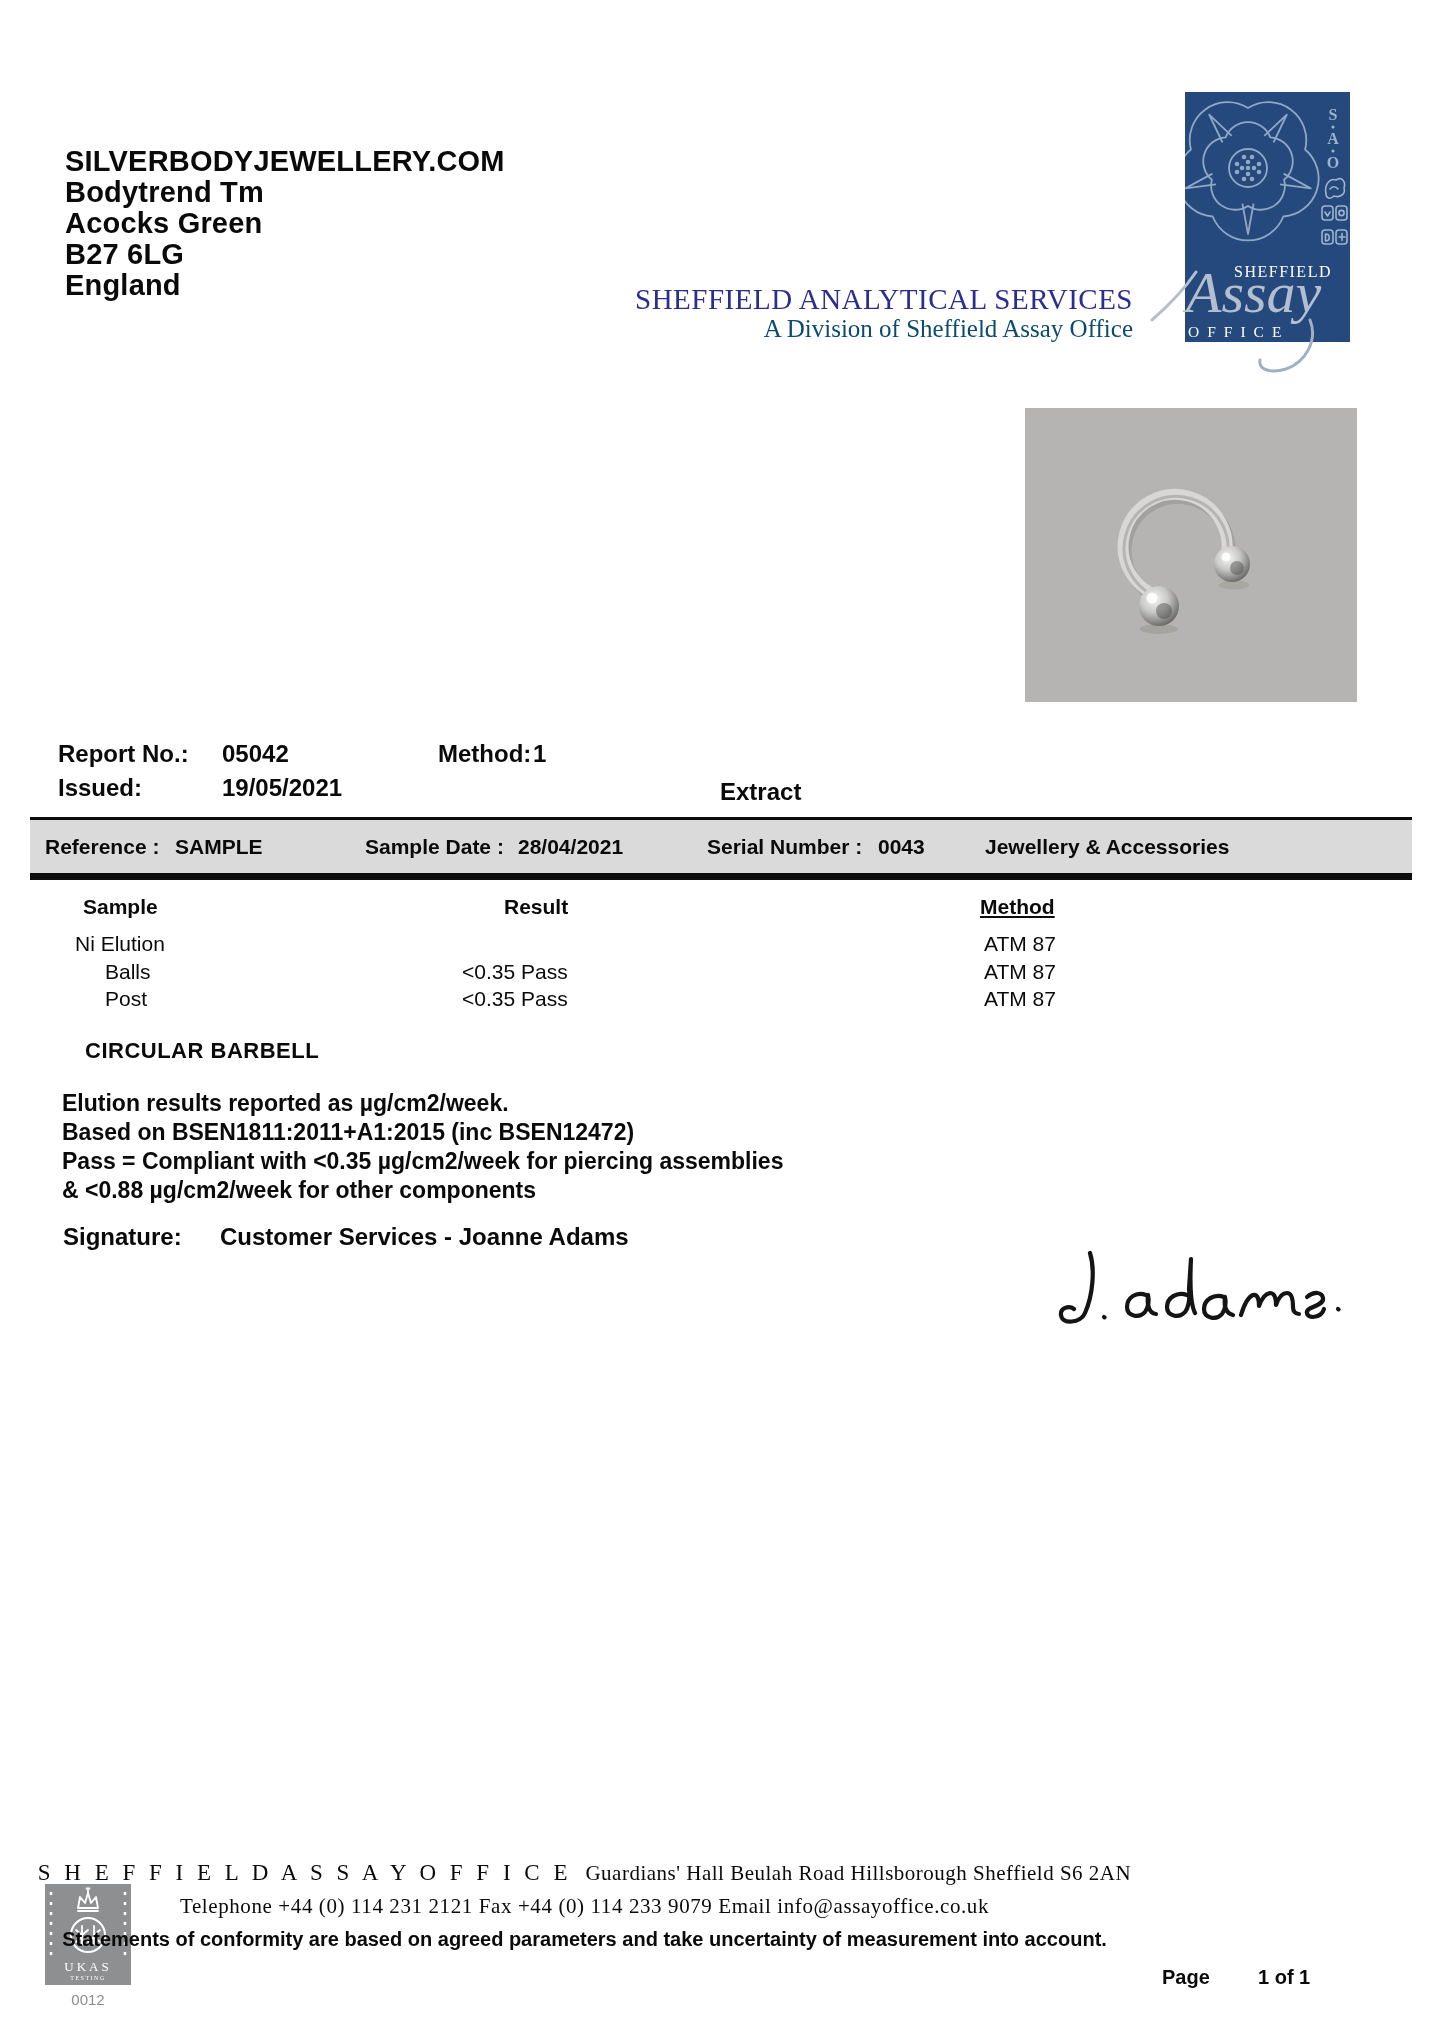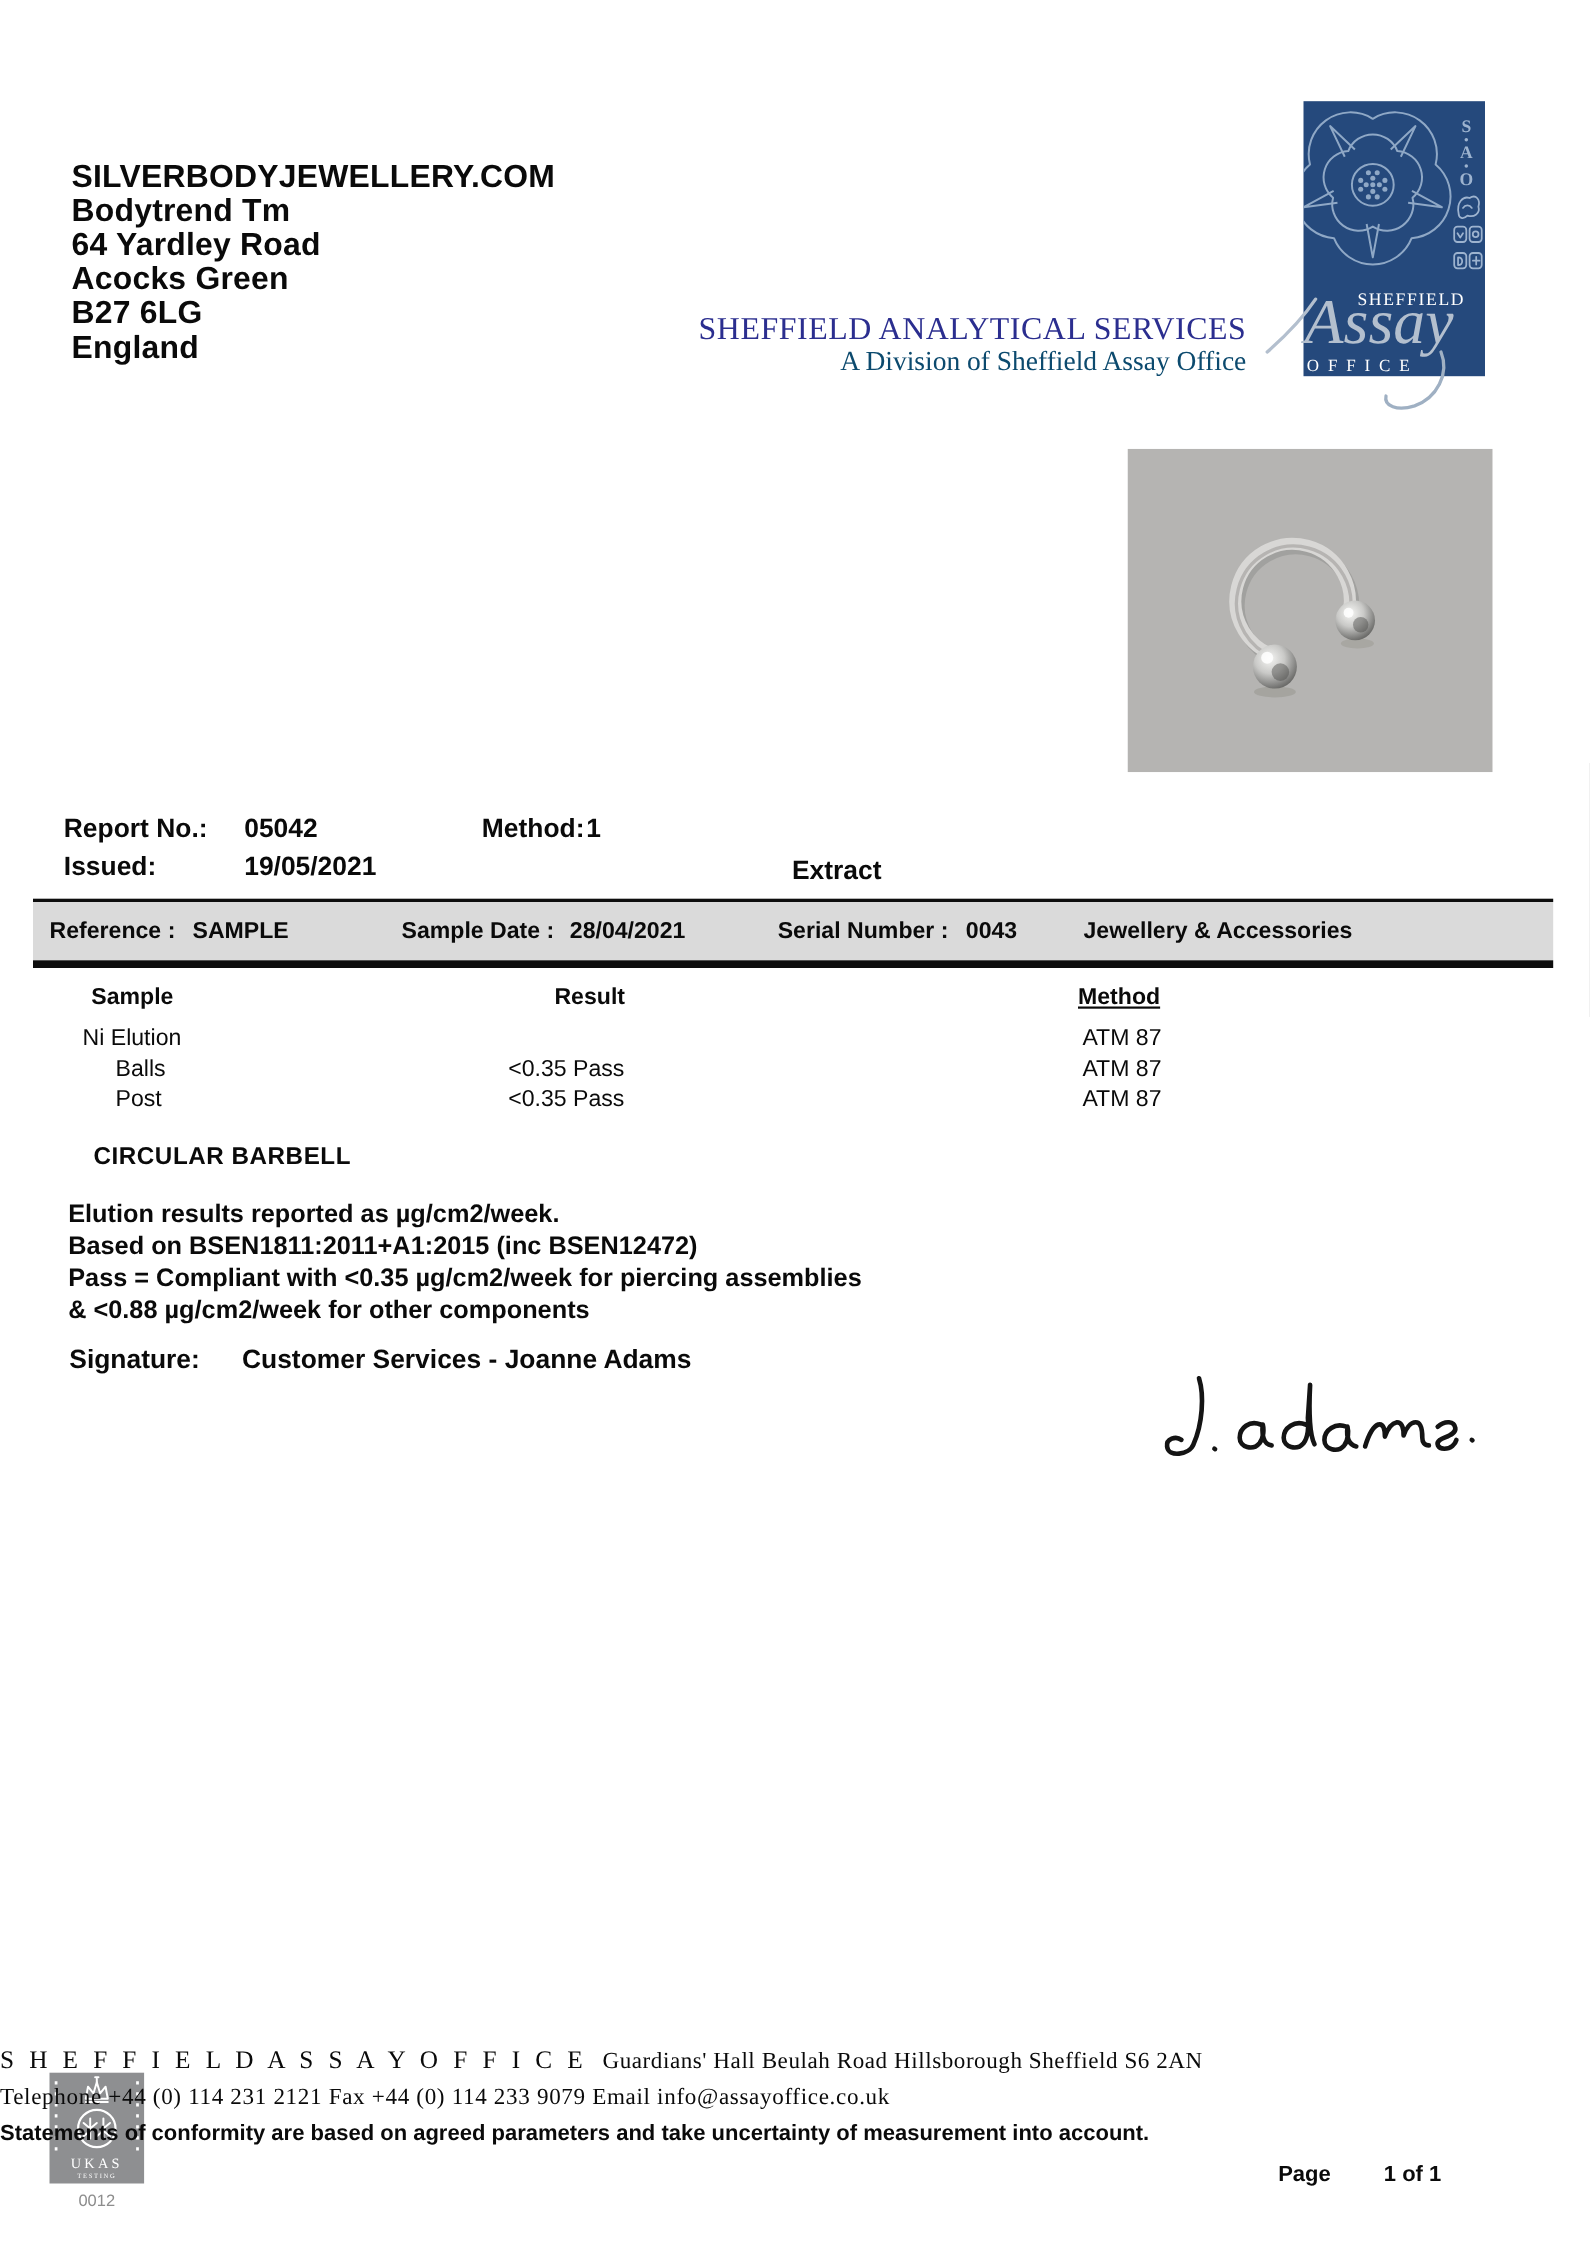--- a/index.html
+++ b/index.html
@@ -30,37 +30,36 @@
   .th{font-size:21px;font-weight:bold;white-space:nowrap;}
   .td{font-size:21px;white-space:nowrap;}
   .itemname{left:85px;top:1038px;font-size:22px;font-weight:bold;letter-spacing:0.5px;}
 
   .notes{left:62px;top:1089px;font-size:23px;font-weight:bold;line-height:29px;}
   .notes span{display:block;}
 
   .sig{font-size:24px;font-weight:bold;white-space:nowrap;}
 
   
-  .f-line{left:0;width:1169px;white-space:nowrap;}
+  .f-line{left:0;width:1169px;text-align:center;white-space:nowrap;}
   .f1{top:1860px;font-family:"Liberation Serif",serif;}
   .f1 .sp{font-size:23px;letter-spacing:4px;}
   .f1 .ad{font-size:21px;margin-left:14px;letter-spacing:0.5px;}
   .f2{top:1894px;font-family:"Liberation Serif",serif;font-size:21px;letter-spacing:0.6px;}
   .f3{top:1928px;font-size:20px;font-weight:bold;}
   .pg{font-size:20px;font-weight:bold;white-space:nowrap;}
 </style>
 </head>
 <body>
 
 <div class="page">
 
   <div class="abs sender">
     <span>SILVERBODYJEWELLERY.COM</span>
     <span>Bodytrend Tm</span>
-    <span>64 Yardley Road</span>
     <span>Acocks Green</span>
     <span>B27 6LG</span>
     <span>England</span>
   </div>
 
   <div class="abs org">
     <span class="org-name">SHEFFIELD ANALYTICAL SERVICES</span>
     <span class="org-div">A Division of Sheffield Assay Office</span>
   </div>
 

